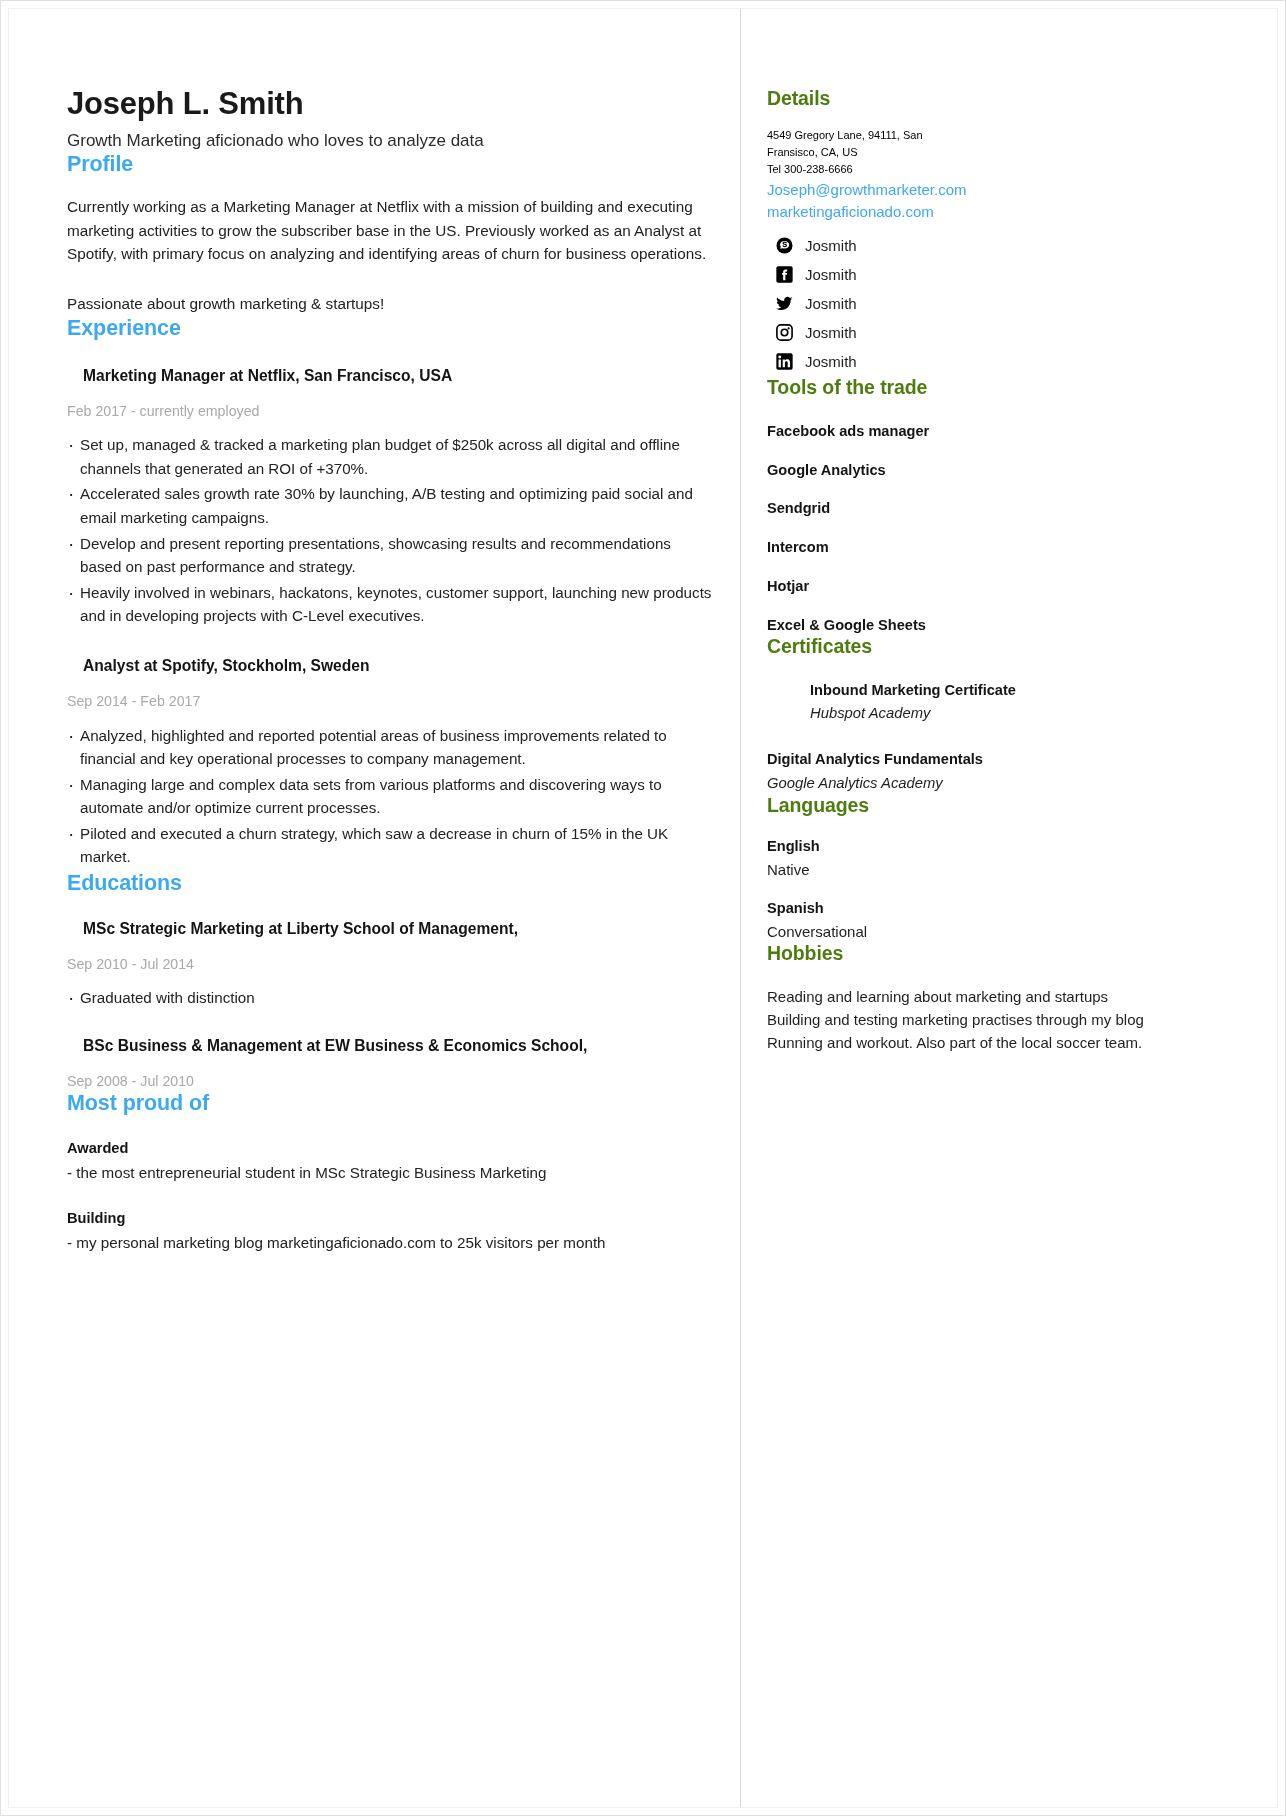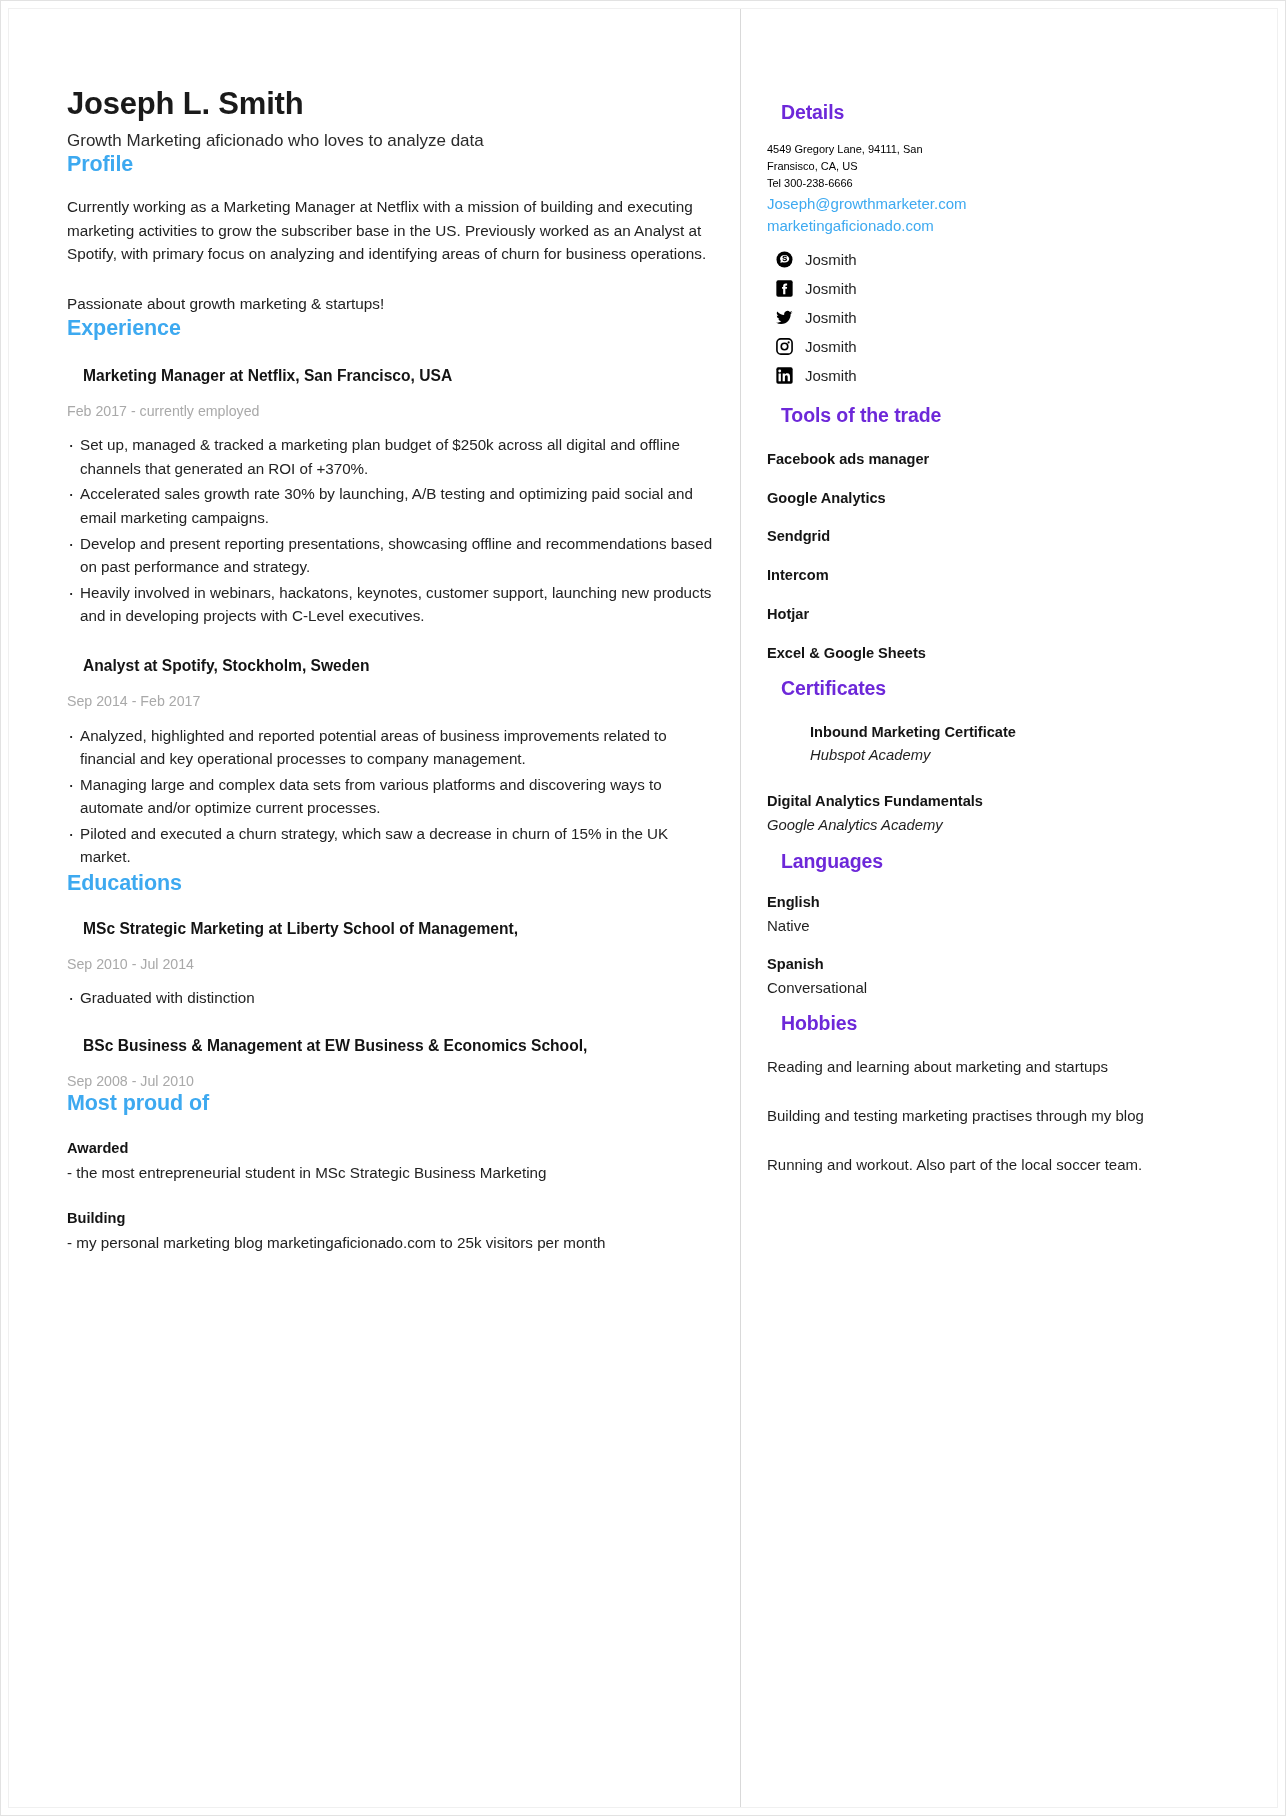--- a/index.html
+++ b/index.html
@@ -136,24 +136,24 @@
   }
   .proud-text {
     font-size: 15.2px;
     color: #232323;
     margin: 5px 0 0 0;
     line-height: 1.45;
   }
 
   
   h2.side-section {
-    color: #6d28d9;
+    color: #4d7c0f;
     font-size: 19.5px;
     font-weight: bold;
-    margin: 14px;
+    margin: 0;
     line-height: 1.2;
     letter-spacing: -0.1px;
   }
   .side-gap-tools { margin-top: 45px; }
   .side-gap-certs { margin-top: 45px; }
   .side-gap-lang  { margin-top: 45px; }
   .side-gap-hob   { margin-top: 45px; }
 
   .detail-line {
     font-size: 11px;
@@ -231,21 +231,20 @@
     font-size: 15px;
     color: #1f1f1f;
     margin: 3px 0 0 0;
     line-height: 1.35;
   }
 
   .hobby-item {
     font-size: 15px;
     color: #1f1f1f;
     line-height: 1.53;
-    margin-top: 26px;
   }
   .hobby-item.first { margin-top: 20px; }
 </style>
 </head>
 <body>
 
 <div class="page">
   <div class="sheet">
 
     <div class="col-main">
@@ -258,21 +257,21 @@
       <p class="body-text spaced">Passionate about growth marketing &amp; startups!</p>
 
       <h2 class="section sec-exp">Experience</h2>
 
       <div class="item">
         <p class="item-title">Marketing Manager at Netflix, San Francisco, USA</p>
         <p class="item-dates">Feb 2017 - currently employed</p>
         <ul class="bullets">
           <li>Set up, managed &amp; tracked a marketing plan budget of $250k across all digital and offline channels that generated an ROI of +370%.</li>
           <li>Accelerated sales growth rate 30% by launching, A/B testing and optimizing paid social and email marketing campaigns.</li>
-          <li>Develop and present reporting presentations, showcasing offline and recommendations based on past performance and strategy.</li>
+          <li>Develop and present reporting presentations, showcasing results and recommendations based on past performance and strategy.</li>
           <li>Heavily involved in webinars, hackatons, keynotes, customer support, launching new products and in developing projects with C-Level executives.</li>
         </ul>
       </div>
 
       <div class="item" style="margin-top:28px;">
         <p class="item-title">Analyst at Spotify, Stockholm, Sweden</p>
         <p class="item-dates">Sep 2014 - Feb 2017</p>
         <ul class="bullets">
           <li>Analyzed, highlighted and reported potential areas of business improvements related to financial and key operational processes to company management.</li>
           <li>Managing large and complex data sets from various platforms and discovering ways to automate and/or optimize current processes.</li>

